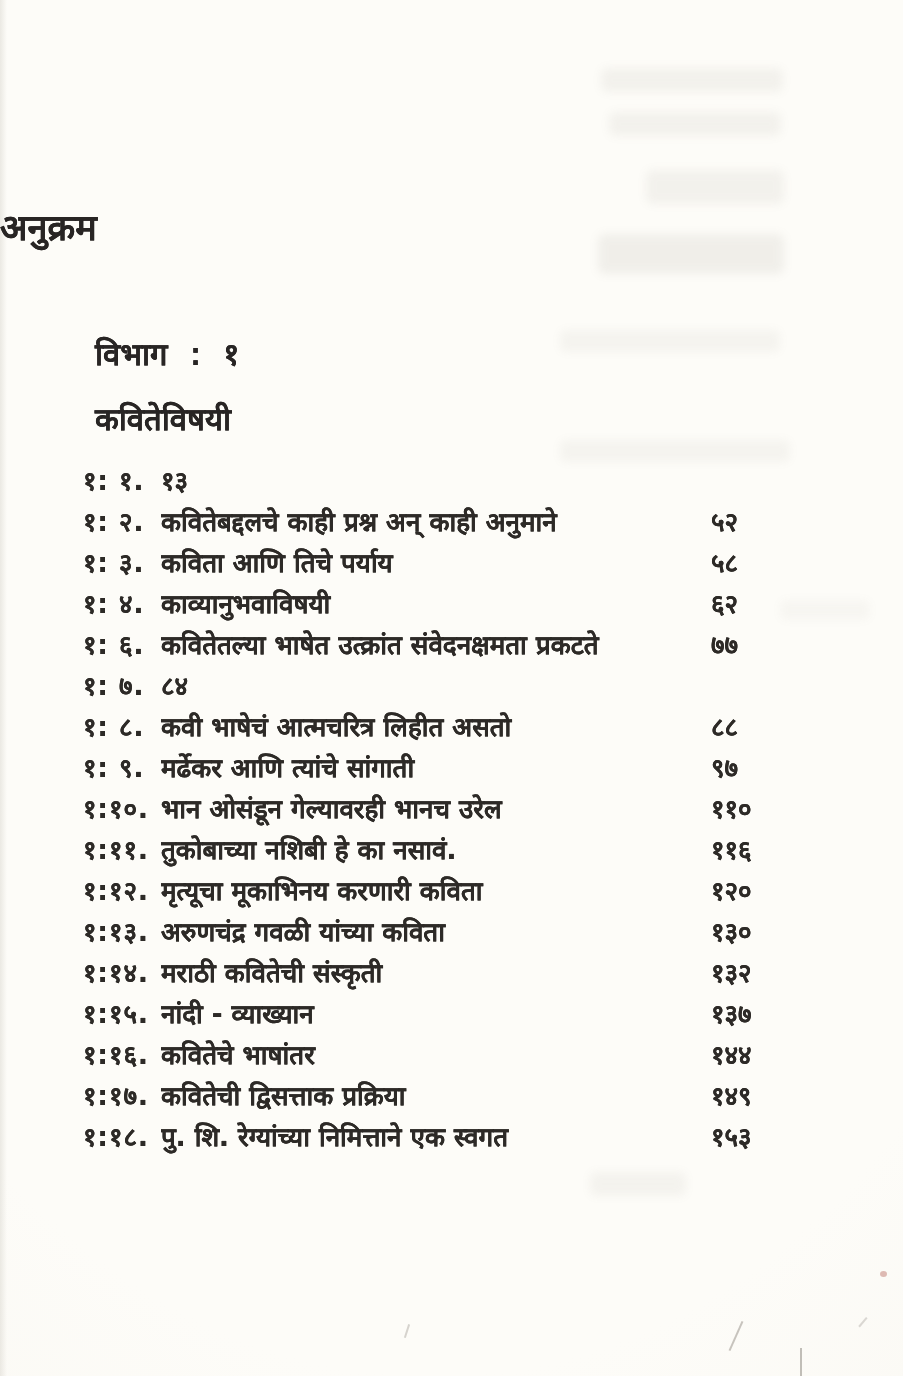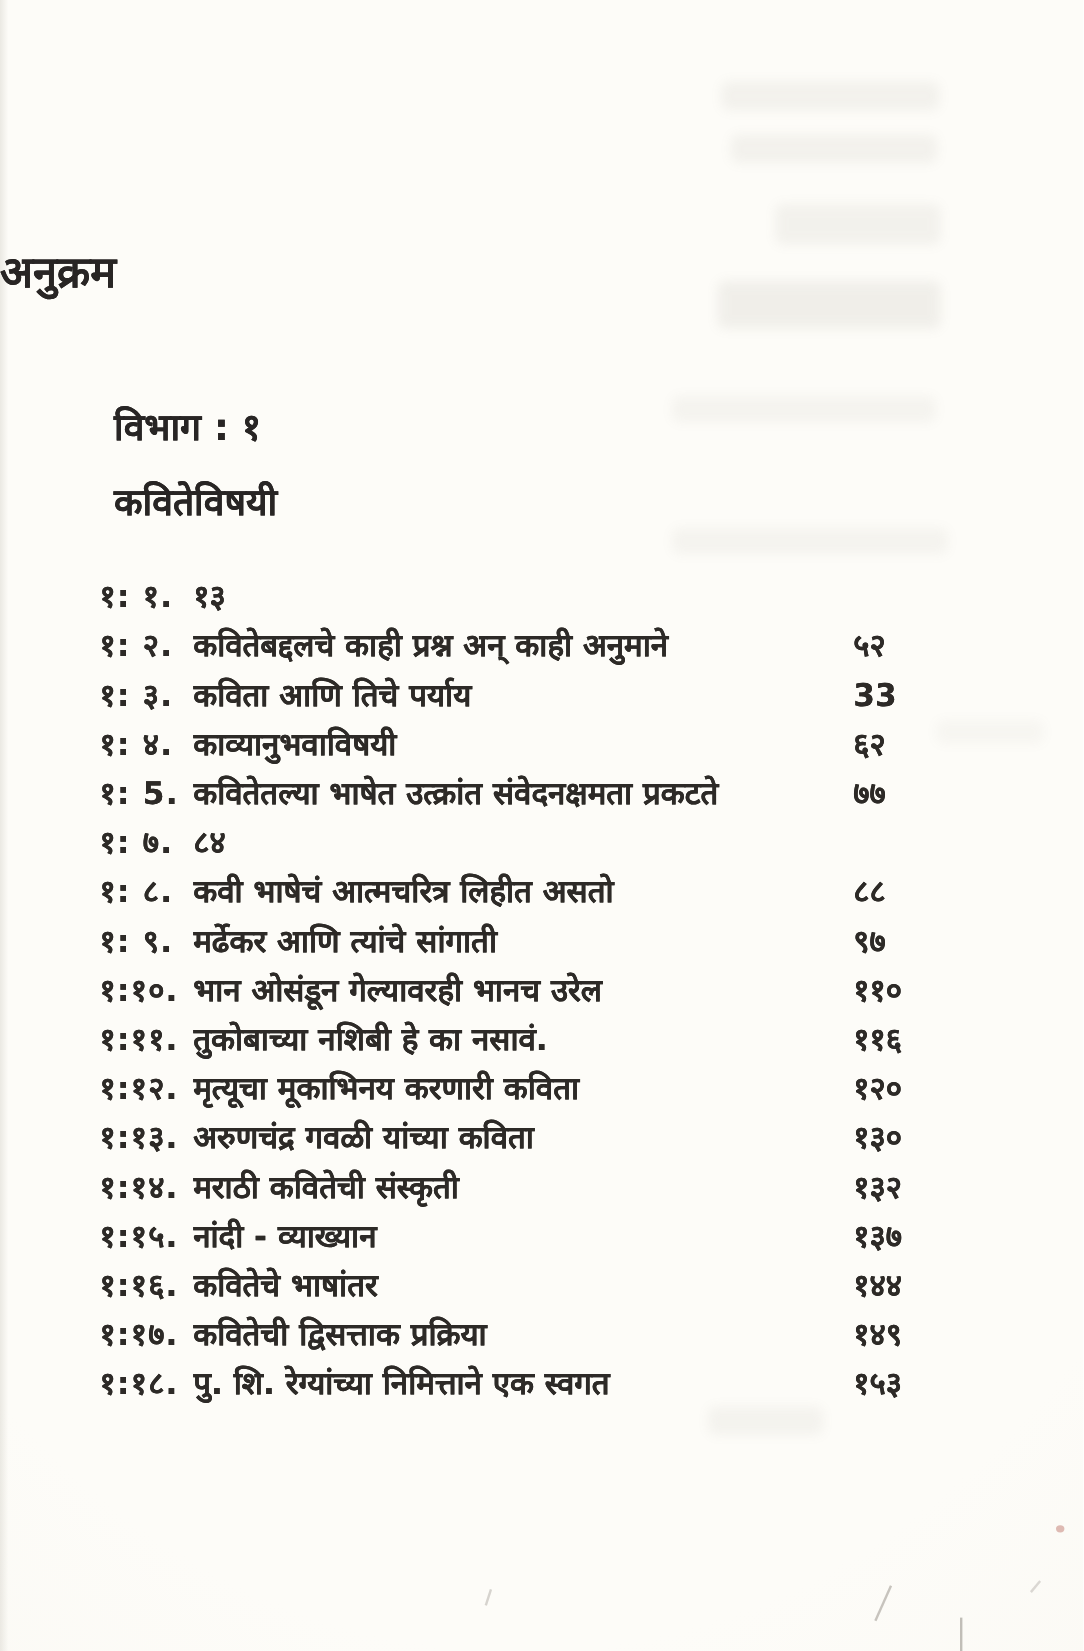--- a/index.html
+++ b/index.html
@@ -38,20 +38,21 @@
   }
   .section-label {
     position: absolute;
     left: 95px;
     top: 334px;
     font-size: 31px;
     line-height: 46px;
     font-weight: 700;
     color: #282524;
     text-shadow: 0 0 0.5px #282524;
+    font-family: Liberation Mono, monospace;
   }
   .section-title {
     position: absolute;
     left: 95px;
     top: 396px;
     font-size: 31px;
     line-height: 46px;
     font-weight: 700;
     color: #282524;
     text-shadow: 0 0 0.5px #282524;
@@ -68,29 +69,29 @@
     height: 41px;
     line-height: 41px;
     font-size: 26px;
     font-weight: 600;
     white-space: nowrap;
     text-shadow: 0 0 0.4px #2d2a27;
   }
   .toc-num {
     flex: 0 0 78px;
     letter-spacing: 1px;
-    margin-top: 17px;
   }
   .toc-title {
     flex: 1 1 auto;
     overflow: hidden;
   }
   .toc-page {
     flex: 0 0 64px;
     text-align: left;
+    font-family: Liberation Serif, serif;
   }
   
   .smudge {
     position: absolute;
     background: #8d887c;
     opacity: 0.09;
     filter: blur(5px);
     border-radius: 6px;
     pointer-events: none;
   }
@@ -151,32 +152,32 @@
 
   <div class="toc-row">
     <span class="toc-num">१: २.</span>
     <span class="toc-title">कवितेबद्दलचे काही प्रश्न अन् काही अनुमाने</span>
     <span class="toc-page">५२</span>
   </div>
 
   <div class="toc-row">
     <span class="toc-num">१: ३.</span>
     <span class="toc-title">कविता आणि तिचे पर्याय</span>
-    <span class="toc-page">33</span>
+    <span class="toc-page">५८</span>
   </div>
 
   <div class="toc-row">
     <span class="toc-num">१: ४.</span>
     <span class="toc-title">काव्यानुभवाविषयी</span>
     <span class="toc-page">६२</span>
   </div>
 
 
   <div class="toc-row">
-    <span class="toc-num">१: 5.</span>
+    <span class="toc-num">१: ६.</span>
     <span class="toc-title">कवितेतल्या भाषेत उत्क्रांत संवेदनक्षमता प्रकटते</span>
     <span class="toc-page">७७</span>
   </div>
 
   <div class="toc-row">
     <span class="toc-num">१: ७.</span>
     <span class="toc-page">८४</span>
   </div>
 
   <div class="toc-row">

